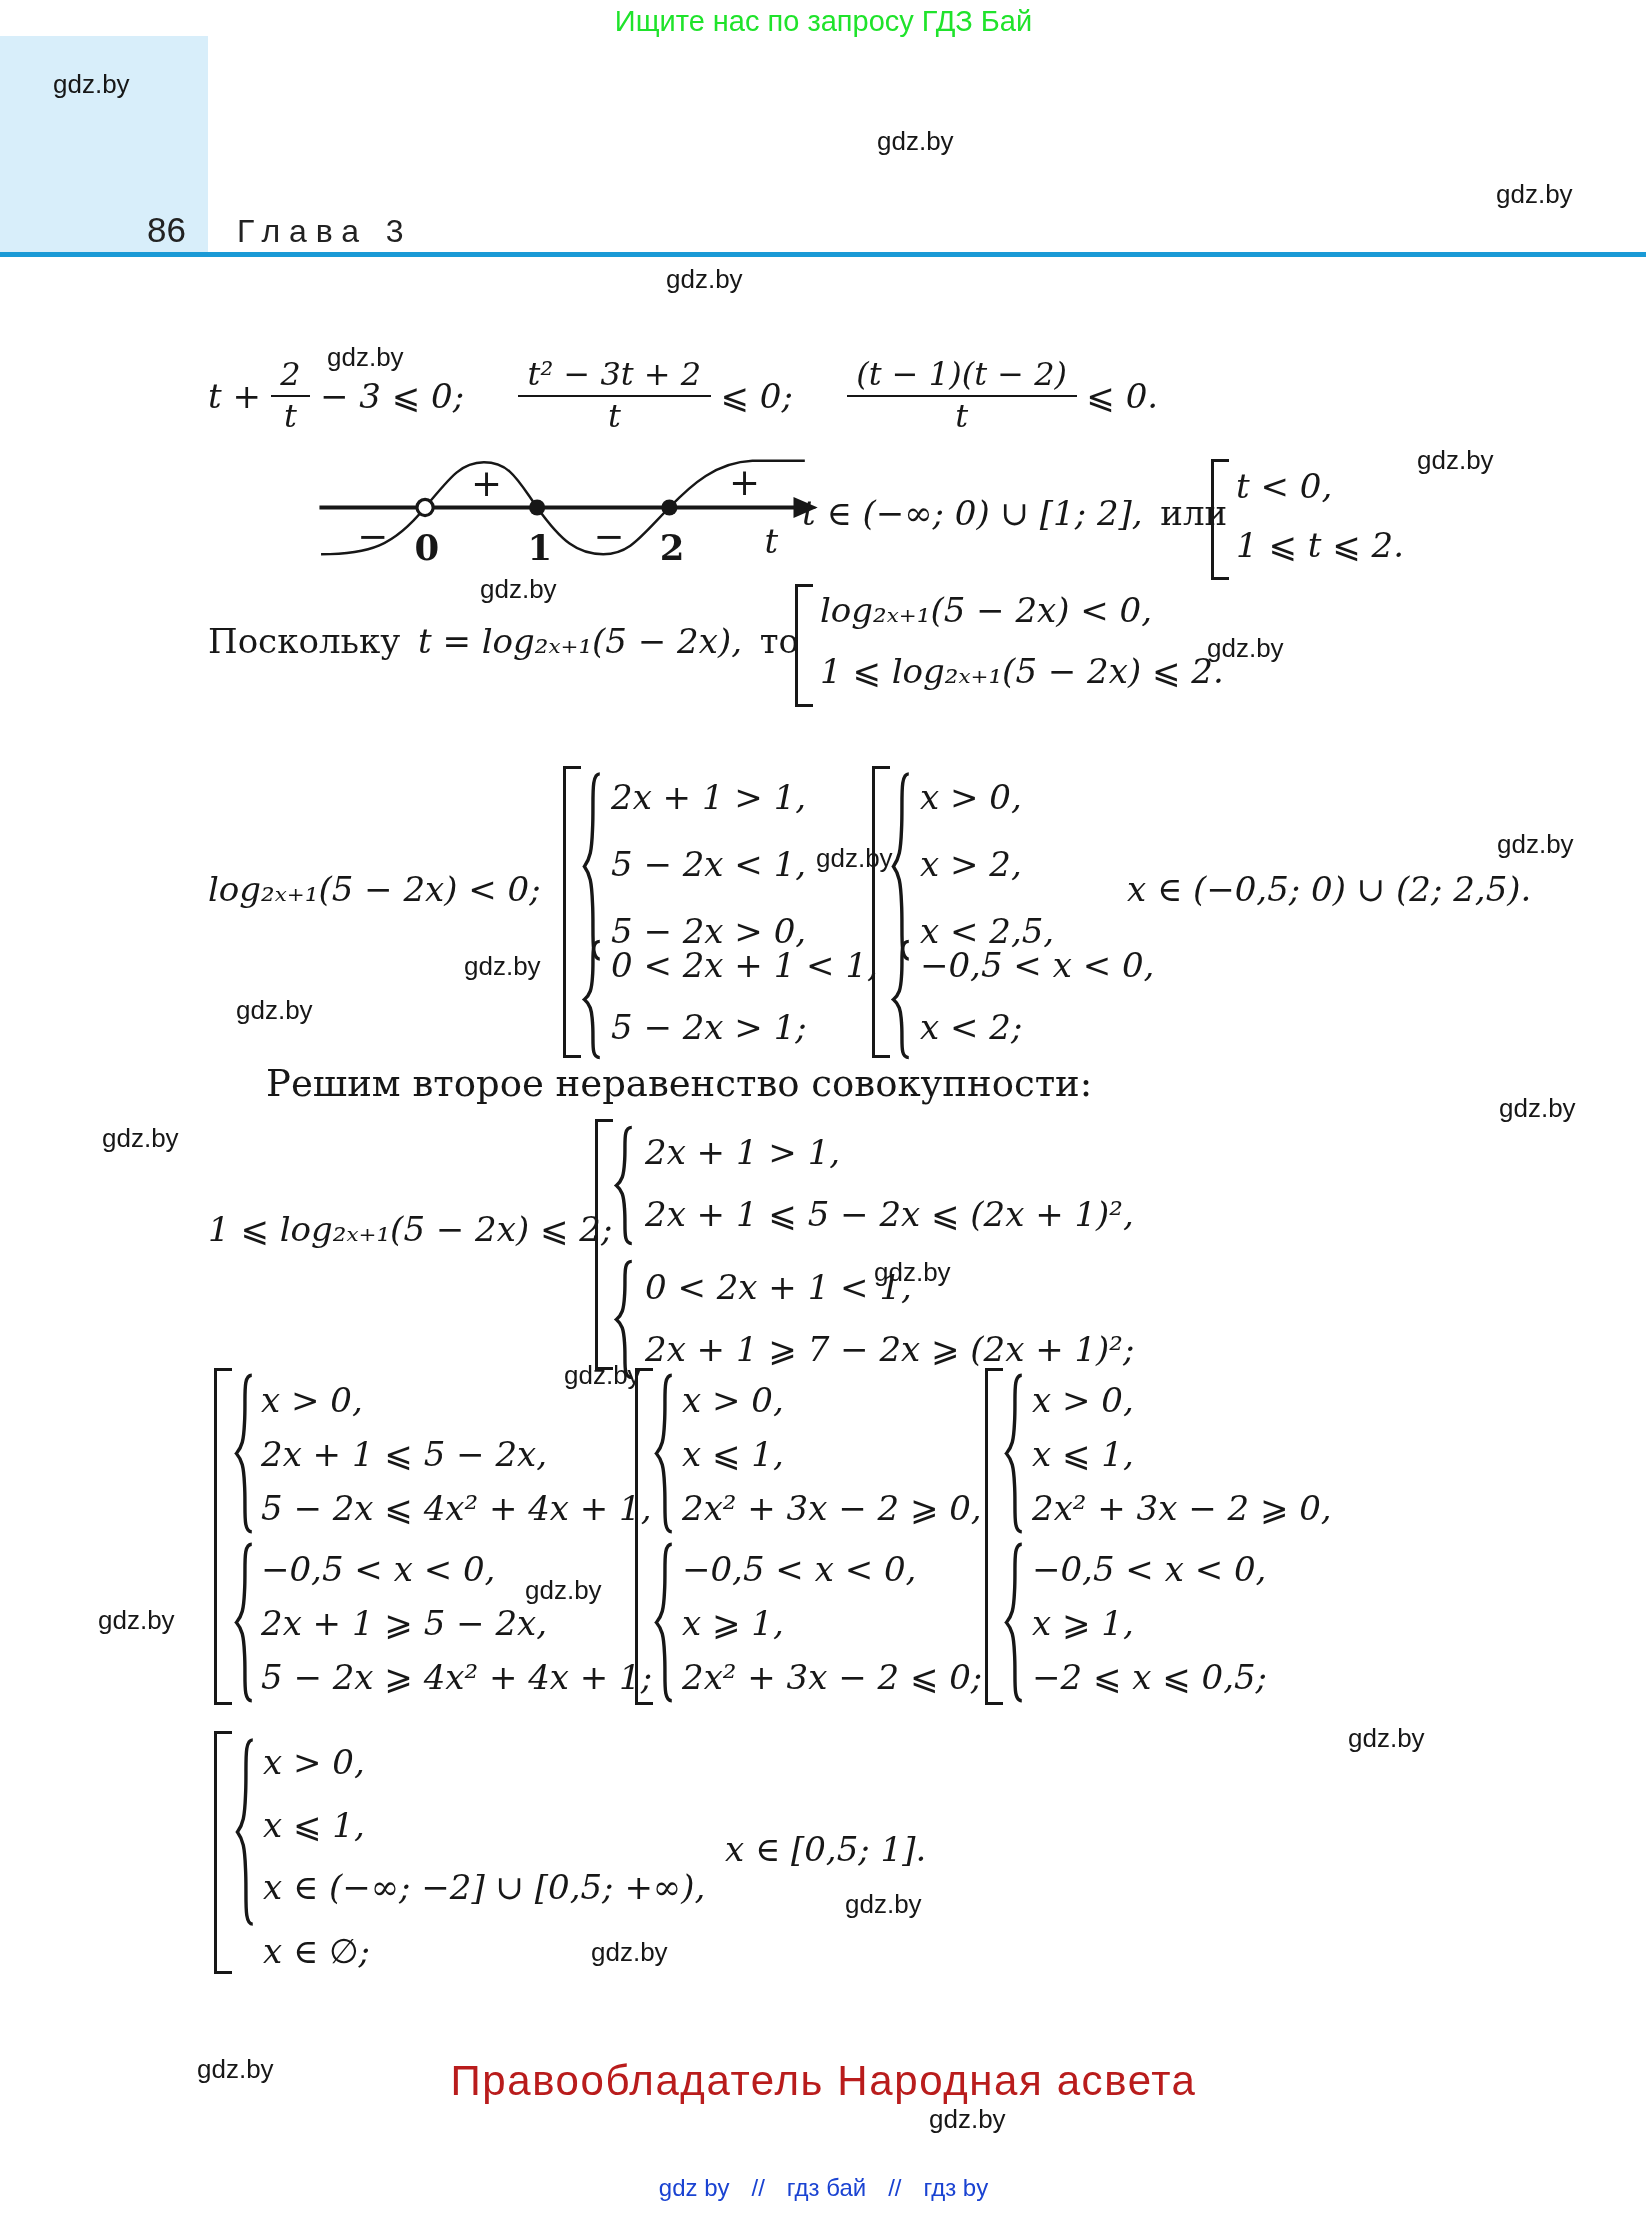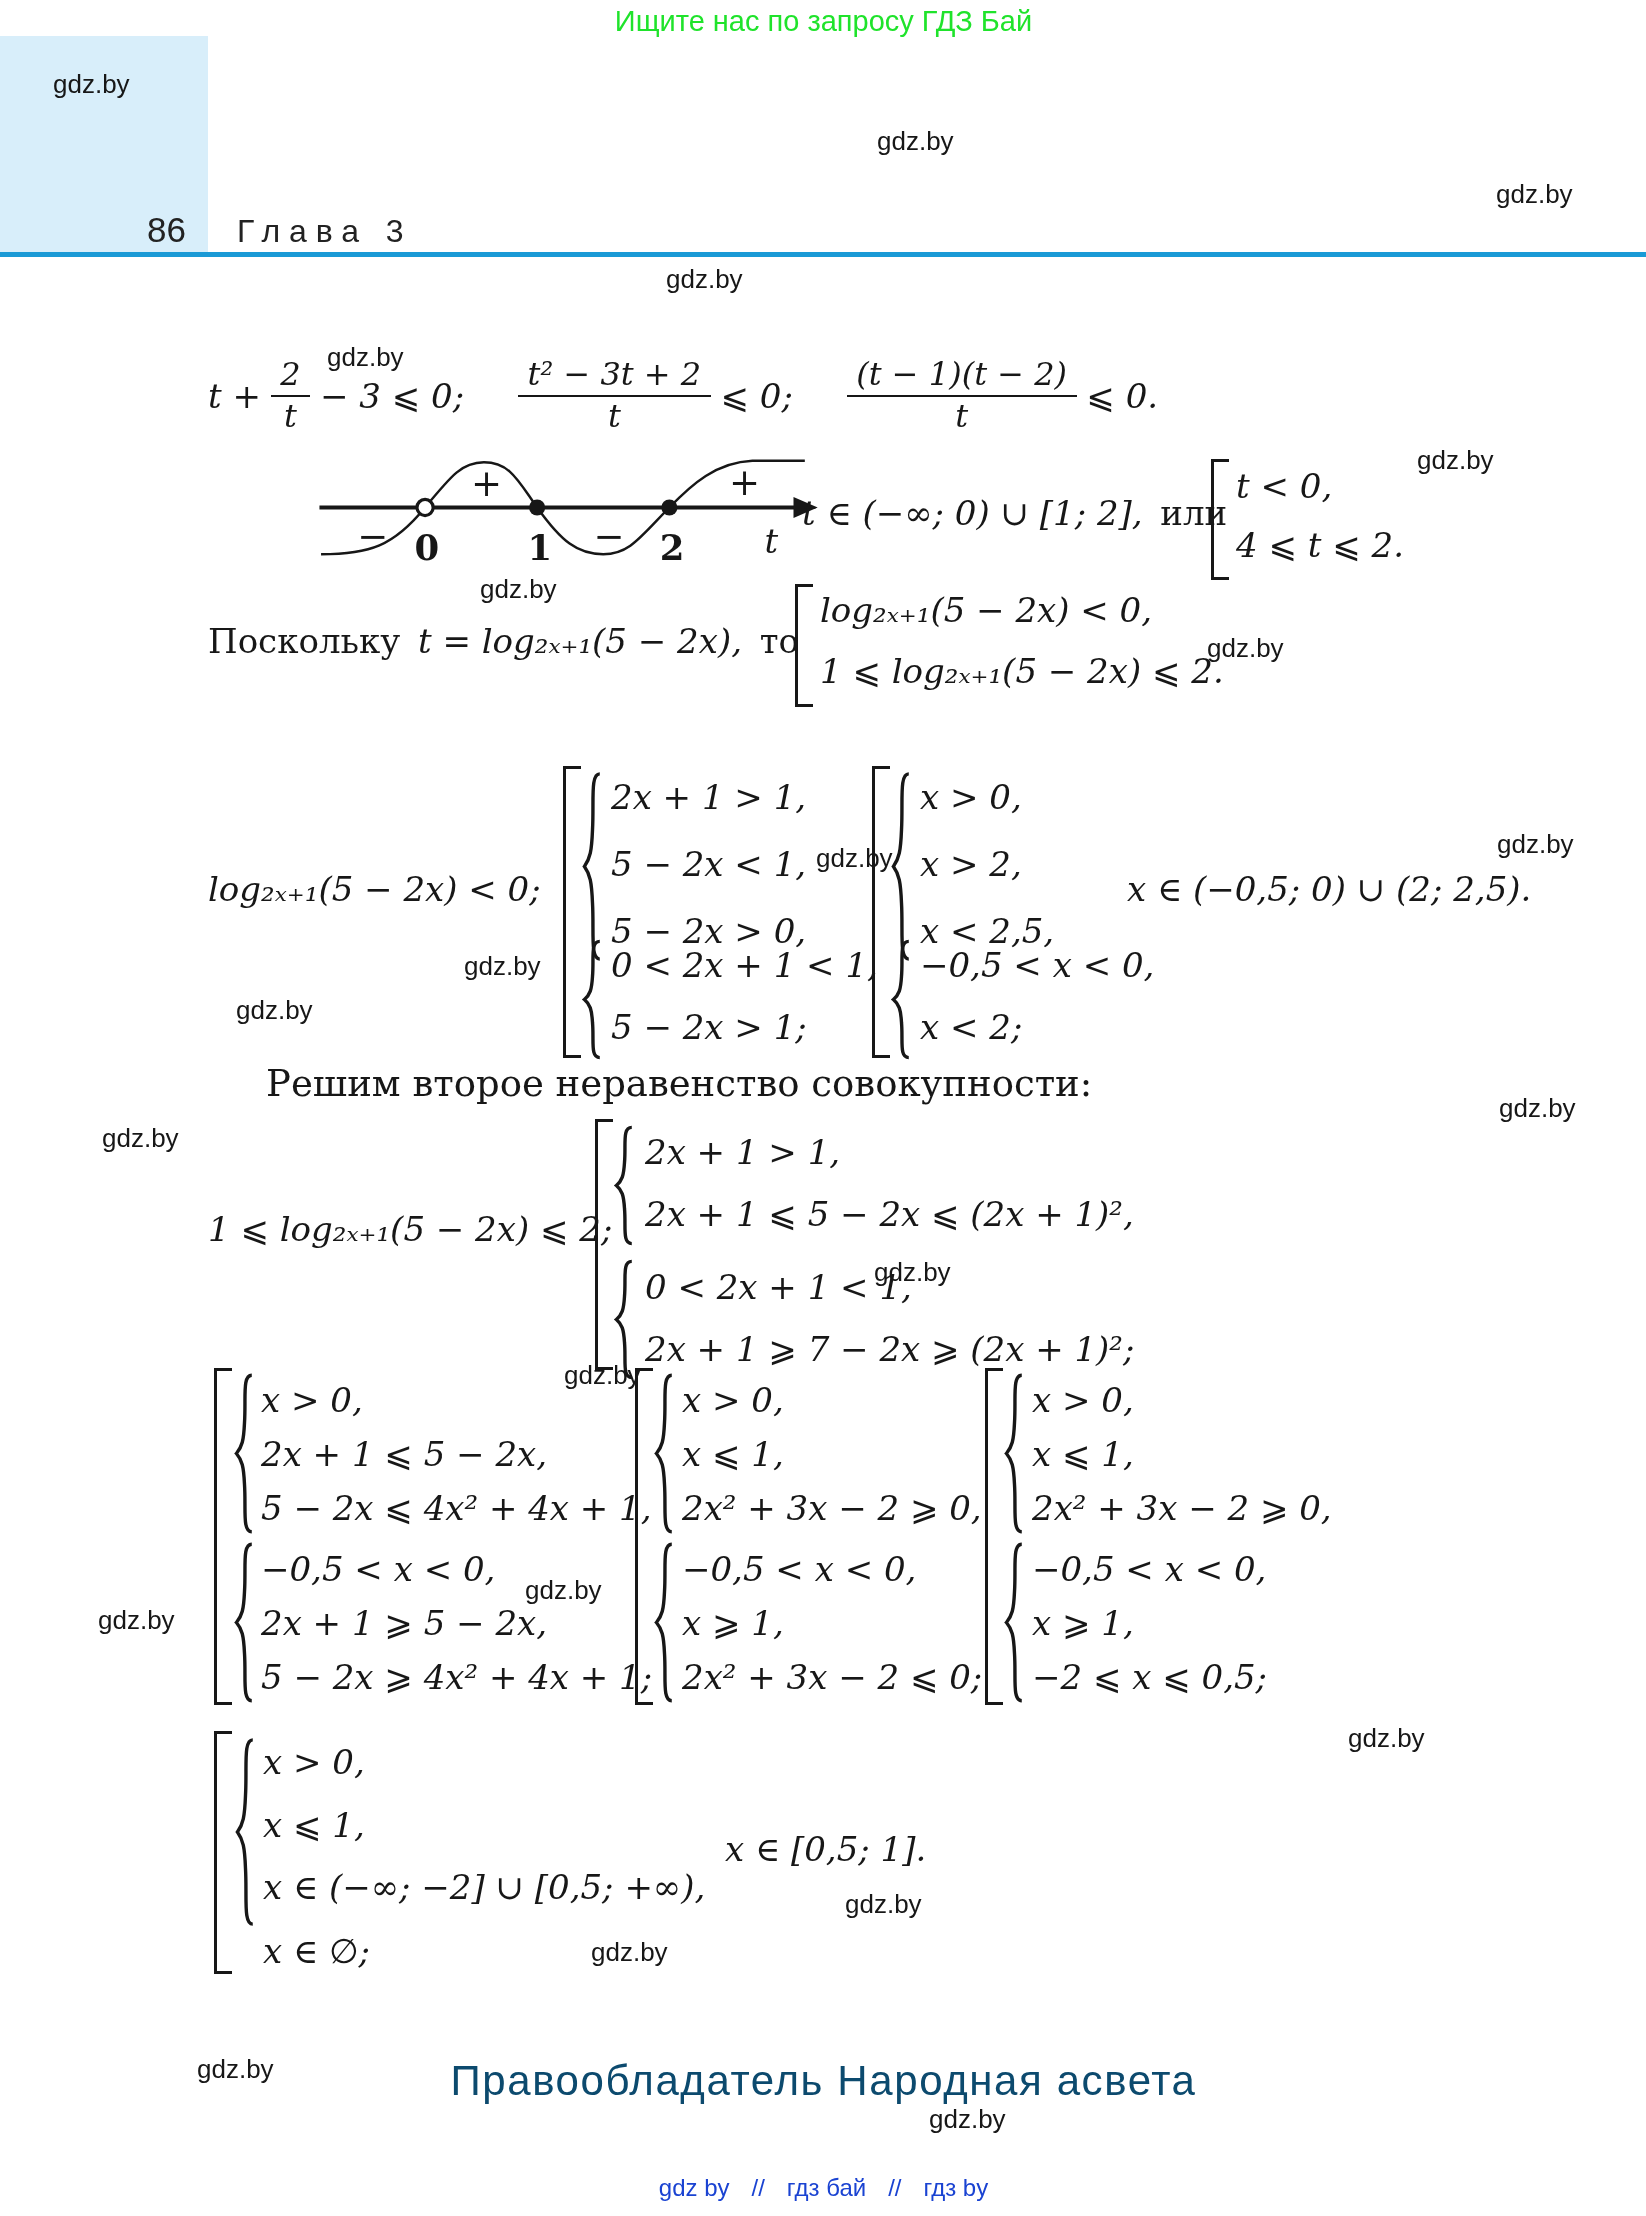--- a/index.html
+++ b/index.html
@@ -11,21 +11,21 @@
   .it{font-style:italic;}
   .up{font-style:normal;}
   .h{font-size:37px;}
   .gap-r{margin-right:17.7px;}
   .gap-l{margin-left:17.7px;}
   
   .promo{position:absolute;left:50%;transform:translateX(-50%);top:4.8px;
          font-family:"Liberation Sans","DejaVu Sans",sans-serif;font-size:29px;color:#1fe32b;white-space:nowrap;}
   .copyright{position:absolute;left:50%;transform:translateX(-50%);top:2057px;
          font-family:"Liberation Sans","DejaVu Sans",sans-serif;font-size:42px;letter-spacing:1.6px;
-         color:#0c4a6e;white-space:nowrap;}
+         color:#b91c1c;white-space:nowrap;}
   .links{position:absolute;left:50%;transform:translateX(-50%);top:2174px;display:flex;gap:22px;
          font-family:"Liberation Sans","DejaVu Sans",sans-serif;font-size:24px;color:#1a43d2;white-space:nowrap;}
   .links a{color:#1a43d2;text-decoration:none;cursor:pointer;}
   
   .bluebox{position:absolute;left:0;top:36px;width:208px;height:216px;background:#d8eefa;}
   .bluerule{position:absolute;left:0;top:252px;width:1647px;height:4.8px;background:#1a9ad6;}
   .pagenum{position:absolute;left:147px;top:210px;font-family:"Liberation Sans","DejaVu Sans",sans-serif;
            font-size:35px;color:#222;}
   .chapter{position:absolute;left:237px;top:213px;font-family:"Liberation Sans","DejaVu Sans",sans-serif;
            font-size:32px;letter-spacing:8.9px;color:#222;white-space:nowrap;}
@@ -122,21 +122,21 @@
     <text x="430" y="135" font-size="44" font-weight="bold">2</text>
     <text x="560" y="126" font-size="42" font-style="italic">t</text>
   </svg>
 
   <div class="line flex" style="left:802px;top:493px">
     <span class="it">t ∈ (−∞; 0) ∪ [1; 2],</span>
     <span class="up gap-l">или</span>
   </div>
   <div class="sq" style="left:1211px;top:459px;width:16px;height:121px"></div>
   <div class="line it" style="left:1236px;top:466px">t &lt; 0,</div>
-  <div class="line it" style="left:1236px;top:525px">4 ⩽ t ⩽ 2.</div>
+  <div class="line it" style="left:1236px;top:525px">1 ⩽ t ⩽ 2.</div>
 
   <div class="line" style="left:208px;top:621px">
     <span class="up gap-r">Поскольку</span><span class="it gap-r">t = log₂ₓ₊₁(5 − 2x),</span><span class="up">то</span>
   </div>
   <div class="sq" style="left:795px;top:584px;width:16px;height:123px"></div>
   <div class="line it" style="left:820px;top:590px">log₂ₓ₊₁(5 − 2x) &lt; 0,</div>
   <div class="line it" style="left:820px;top:651px">1 ⩽ log₂ₓ₊₁(5 − 2x) ⩽ 2.</div>
 
 
   <div class="line it" style="left:208px;top:869px">log₂ₓ₊₁(5 − 2x) &lt; 0;</div>

